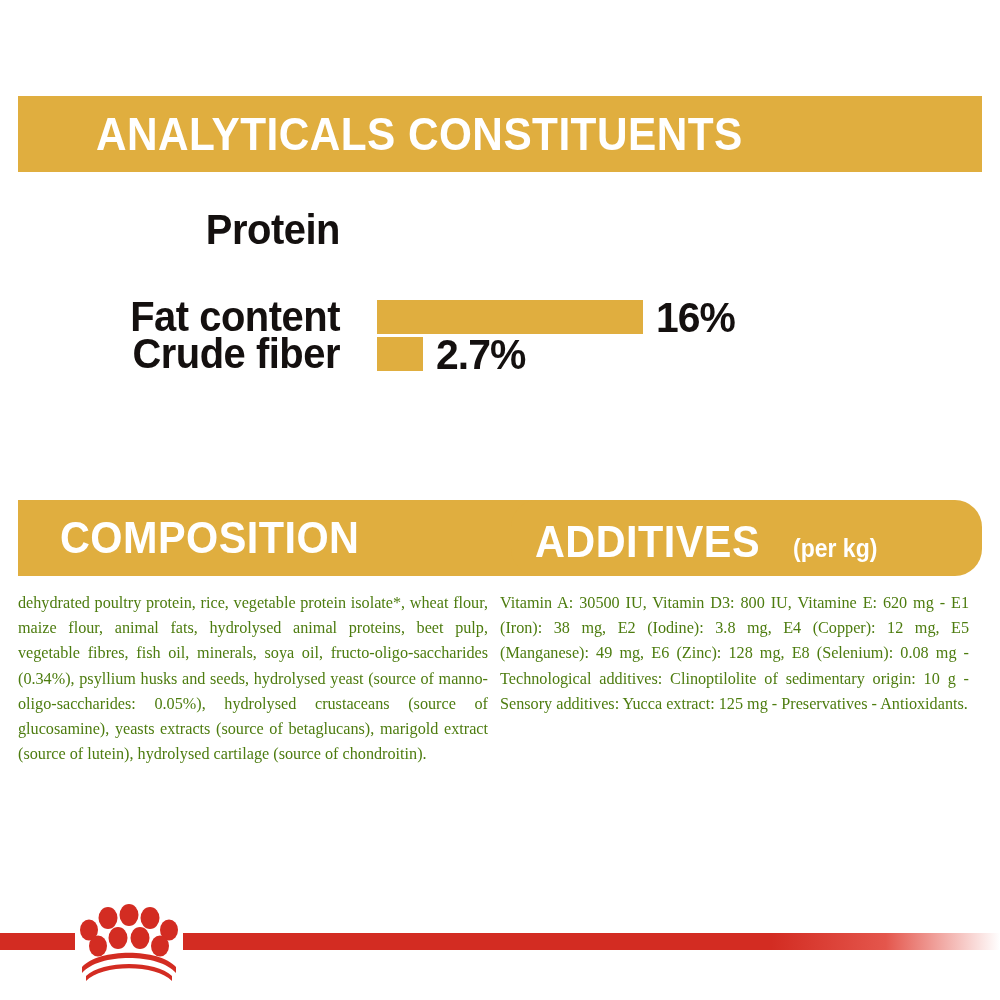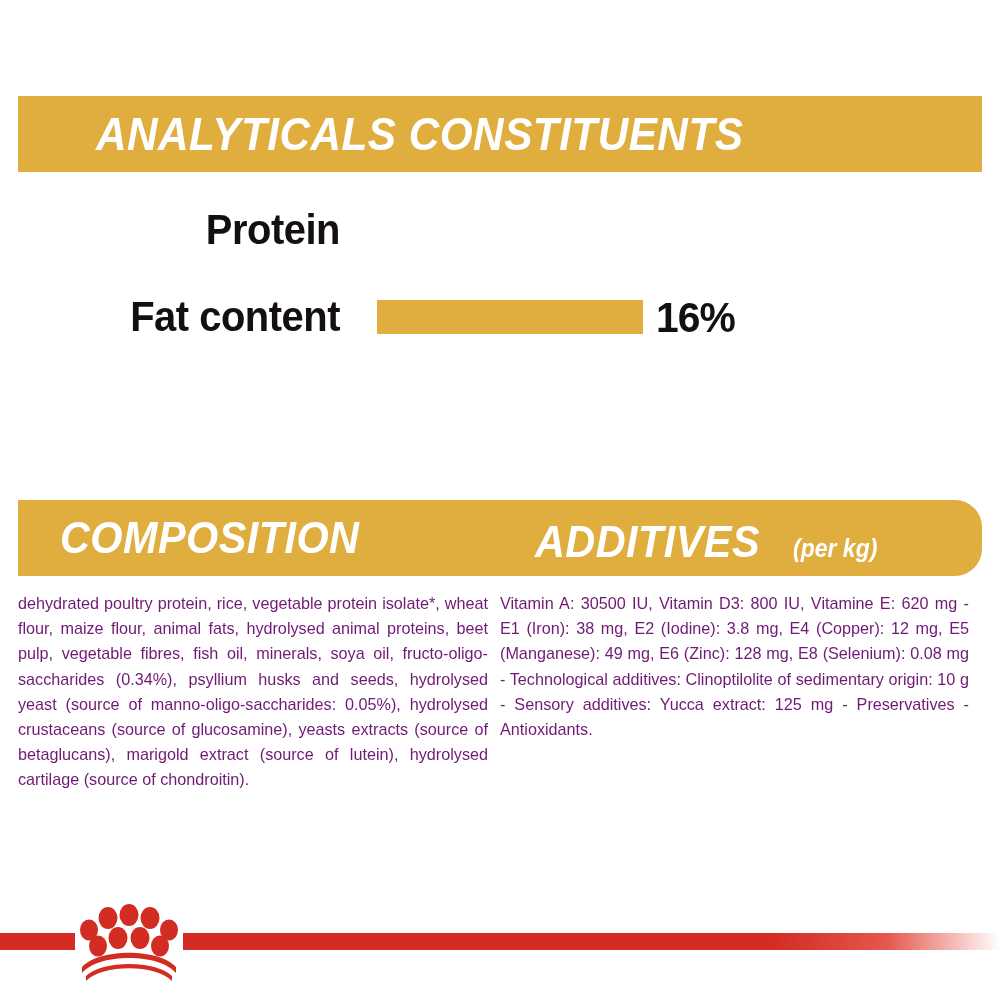--- a/index.html
+++ b/index.html
@@ -10,21 +10,20 @@
     position:relative;
     overflow:hidden;
   }
 
   
   .banner{
     background:#e0ae3f;
     display:flex;
     align-items:center;
     color:#ffffff;
-    font-style:italic;
   }
   .banner-title{
     font-family:"Liberation Sans Narrow","Liberation Sans",sans-serif;
     font-weight:700;
     letter-spacing:0.5px;
     transform:scaleX(0.92);
     transform-origin:left center;
     white-space:nowrap;
   }
 
@@ -106,24 +105,24 @@
     font-size:25px;
     margin-left:13px;
     color:#ffffff;
     white-space:nowrap;
     transform:scaleX(0.92);
     transform-origin:left center;
   }
 
   .body-text{
     position:absolute;
-    font-family:Liberation Sans, sans-serif;
+    font-family:Liberation Serif, serif;
     font-size:16.2px;
     line-height:25.2px;
-    color:#701a75;
+    color:#4d7c0f;
     text-align:justify;
     text-justify:inter-word;
   }
   #composition-text{
     left:18px; top:591px;
     width:470px;
   }
   #additives-text{
     left:500px; top:591px;
     width:469px;
@@ -168,20 +167,27 @@
   </div>
 
   <div class="bar-row" style="top:70px;margin-top:25px;">
     <span class="bar-label">Fat content</span>
     <span class="bar-track">
       <span class="bar-fill" style="width:266px;"></span>
       <span class="bar-value">16%</span>
     </span>
   </div>
 
+  <div class="bar-row" style="top:132px;">
+    <span class="bar-label">Crude fiber</span>
+    <span class="bar-track">
+      <span class="bar-fill" style="width:46px;"></span>
+      <span class="bar-value">2.7%</span>
+    </span>
+  </div>
 
 </div>
 
 <div class="banner" id="composition-banner">
   <span class="banner-title">COMPOSITION</span>
 </div>
 <p class="body-text" id="composition-text">dehydrated poultry protein, rice, vegetable protein isolate*, wheat flour, maize flour, animal fats, hydrolysed animal proteins, beet pulp, vegetable fibres, fish oil, minerals, soya oil, fructo-oligo-saccharides (0.34%), psyllium husks and seeds, hydrolysed yeast (source of manno-oligo-saccharides: 0.05%), hydrolysed crustaceans (source of glucosamine), yeasts extracts (source of betaglucans), marigold extract (source of lutein), hydrolysed cartilage (source of chondroitin).</p>
 
 <div class="banner" id="additives-banner">
   <span class="banner-title">ADDITIVES</span>

